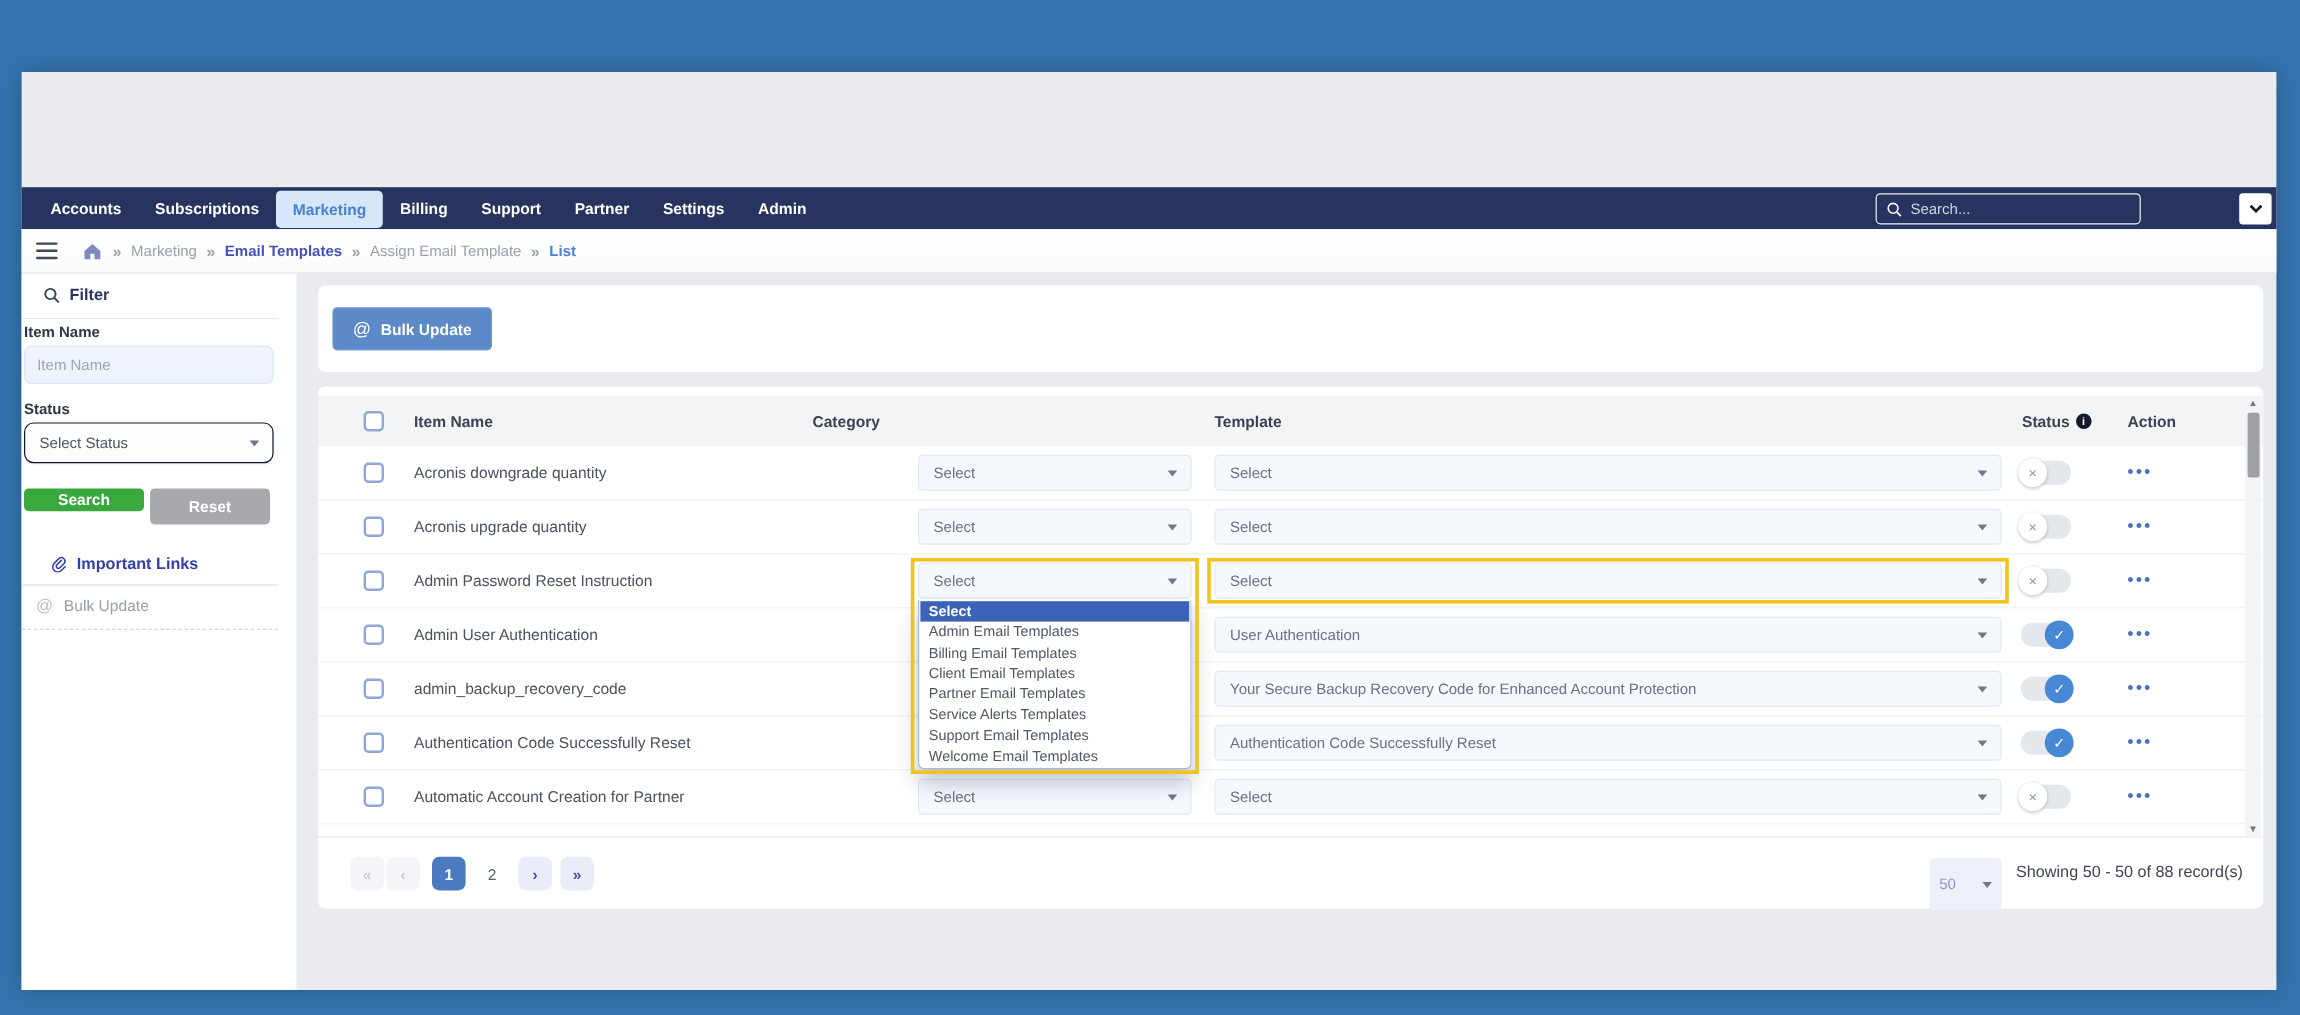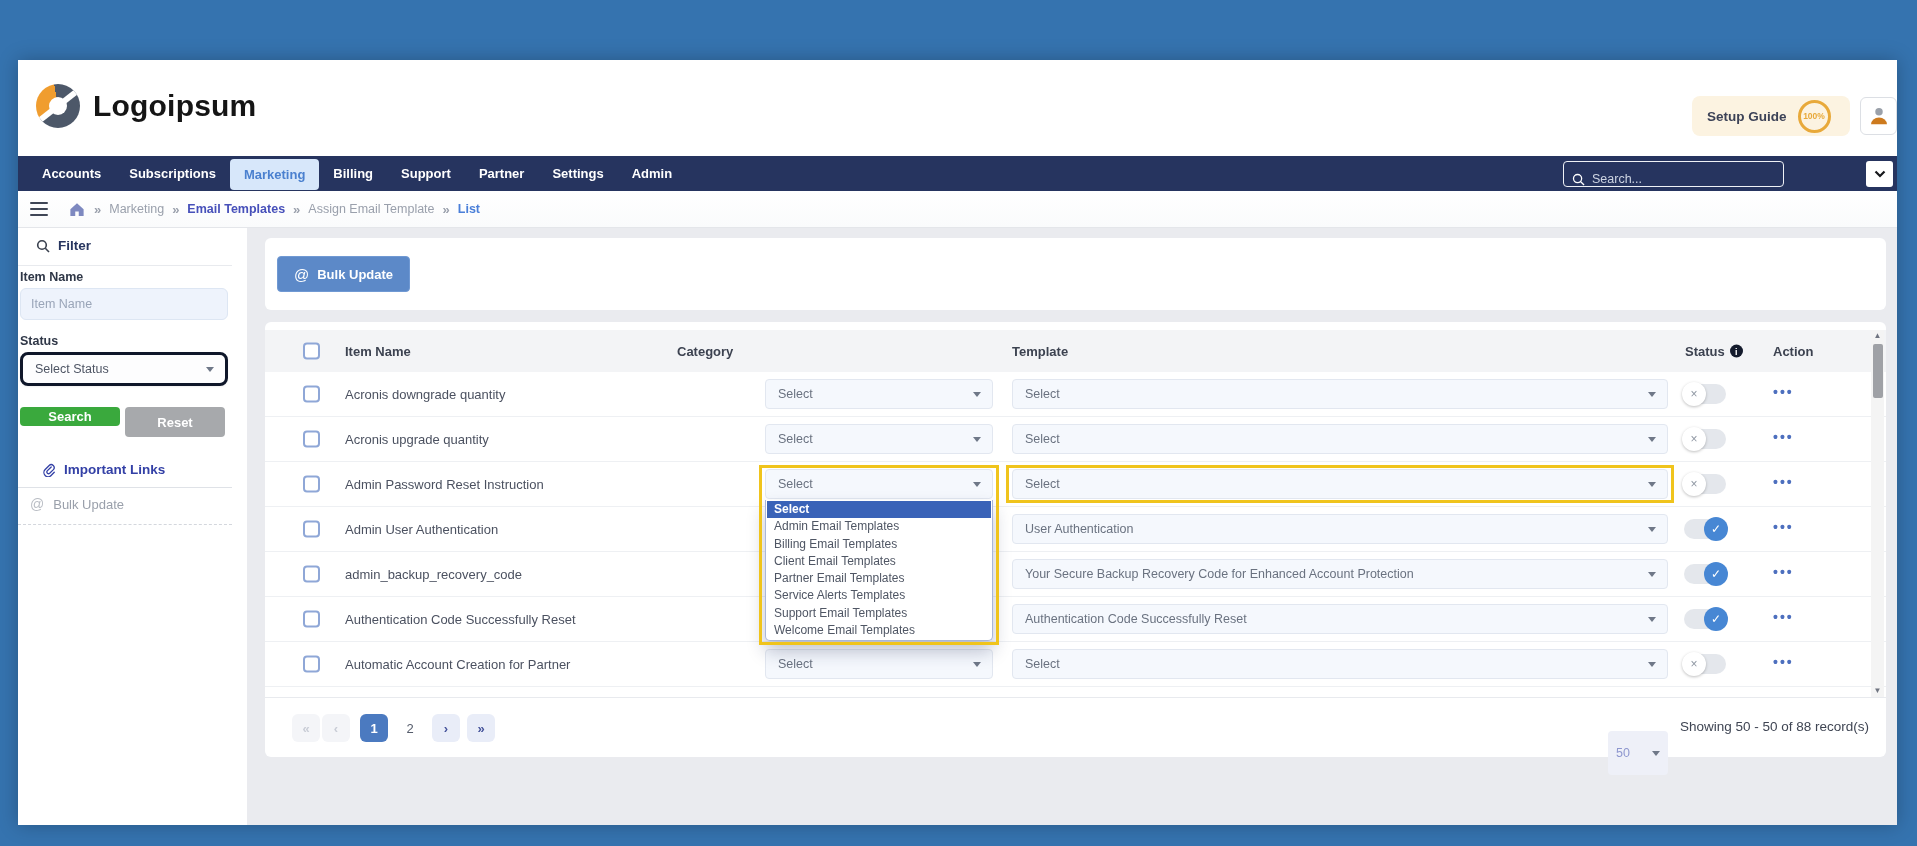--- a/index.html
+++ b/index.html
@@ -22,21 +22,21 @@
     font-size:8.5px; font-weight:700; color:#e8a93a; }
   .avatar-box { position:absolute; left:1842px; top:37px; width:37px; height:38px; background:#fff; border:1px solid #dcdfe4;
     border-radius:6px; display:flex; align-items:center; justify-content:center; cursor:pointer; }
 
   
   .mainnav { position:absolute; top:96px; left:0; width:100%; height:35px; background:#26345f; }
   .nav-items { display:flex; height:100%; align-items:center; padding-left:10px; }
   .nav-item { color:#fff; font-size:13px; font-weight:700; padding:0 14px; height:100%; display:flex; align-items:center; cursor:pointer; }
   .nav-item.active { background:#d7e7fa; color:#4a80cf; border-radius:4px; height:31px; margin-top:2px; }
   .nav-search { position:absolute; left:1545px; top:5px; width:221px; height:26px; border:1px solid #eef1f6; border-radius:4px;
-    display:flex; align-items:flex-end; padding:0 8px; gap:7px; background:transparent; }
+    display:flex; align-items:center; padding:0 8px; gap:7px; background:transparent; }
   .nav-search input { flex:1; background:transparent; border:none; outline:none; color:#e6eaf2; font-size:12.5px; font-family:inherit; }
   .nav-search input::placeholder { color:#cdd4e2; }
   .nav-caret { position:absolute; left:1848px; top:5px; width:27px; height:26px; background:#fff; border-radius:3px;
     display:flex; align-items:center; justify-content:center; cursor:pointer; }
 
   
   .breadcrumb { position:absolute; top:131px; left:0; width:100%; height:37px; background:linear-gradient(#fff,#fafbfc);
     border-bottom:1px solid #e4e6ea; display:flex; align-items:center; padding-left:12px; gap:9px; }
   .burger { display:flex; flex-direction:column; gap:3.5px; margin-right:12px; cursor:pointer; }
   .burger span { width:18px; height:2.5px; background:#3f4656; border-radius:2px; }
@@ -49,21 +49,21 @@
   
   .sidebar { position:absolute; left:0; top:168px; width:229px; height:597px; background:#fff; }
   .f-title { position:absolute; left:18px; top:10px; display:flex; gap:8px; align-items:center;
     font-size:13.5px; font-weight:700; color:#27355f; }
   .f-div1 { position:absolute; left:0; top:37px; width:214px; height:1px; background:#e8eaee; }
   .f-label { position:absolute; left:2px; top:42px; font-size:12.5px; font-weight:700; color:#2f3747; }
   .f-label2 { position:absolute; left:2px; top:106px; font-size:12.5px; font-weight:700; color:#2f3747; }
   .f-input { position:absolute; left:2px; top:60px; width:208px; height:32px; background:#eef3fc; border:1px solid #dde6f3;
     border-radius:6px; padding:0 10px; font-size:12.5px; color:#4b5563; font-family:inherit; outline:none; }
   .f-input::placeholder { color:#9aa5b8; }
-  .f-select { position:absolute; left:2px; top:124px; width:208px; height:34px; background:#fdfdfe; border:3px solid #0f172a;
+  .f-select { position:absolute; left:2px; top:124px; width:208px; height:34px; background:#fdfdfe; border:1px solid #0f172a;
     border-radius:8px; box-shadow:0 1px 2px rgba(0,0,0,.06); display:flex; align-items:center; padding:0 12px;
     font-size:12.5px; color:#4e5564; cursor:pointer; }
   .btn-search { position:absolute; left:2px; top:179px; width:100px; height:19px; background:#3aa93d; color:#fff; font-weight:700;
     font-size:13px; border:none; border-radius:4px; cursor:pointer; font-family:inherit; }
   .btn-reset { position:absolute; left:107px; top:179px; width:100px; height:30px; background:#a7a9ac; color:#fff; font-weight:700;
     font-size:13px; border:none; border-radius:4px; cursor:pointer; font-family:inherit; }
   .il-title { position:absolute; left:24px; top:234px; display:flex; gap:8px; align-items:center;
     font-size:13.5px; font-weight:700; color:#3340a6; }
   .il-div { position:absolute; left:0; top:259px; width:214px; height:1px; background:#dfe2e7; }
   .il-link { position:absolute; left:12px; top:268px; display:flex; gap:9px; align-items:center; font-size:13px; color:#9aa0ab; cursor:pointer; }
@@ -119,51 +119,30 @@
   .vs-thumb { position:absolute; left:1.5px; top:14px; width:10px; height:54px; background:#9fa1a6; border-radius:2px; }
 
   
   .pager { position:absolute; left:0; top:375px; width:100%; height:60px; border-top:1px solid #e8eaee; }
   .pg-btn { position:absolute; top:16px; width:28px; height:28px; border-radius:6px; display:flex; align-items:center;
     justify-content:center; font-size:13px; font-weight:700; cursor:pointer; }
   .pg-disabled { background:#f4f5f8; color:#c9cdd6; }
   .pg-light { background:#e9edf8; color:#46549b; }
   .pg-active { background:#4b7ac0; color:#fff; }
   .pg-plain { background:transparent; color:#555c6b; font-weight:400; }
-  .perpage { position:absolute; left:1343px; top:33px; width:60px; height:44px; background:#eef0f8; border-radius:4px;
+  .perpage { position:absolute; left:1343px; top:17px; width:60px; height:44px; background:#eef0f8; border-radius:4px;
     display:flex; align-items:center; justify-content:space-between; padding:0 8px; font-size:12.5px; color:#8e97cf; cursor:pointer; }
   .showing { position:absolute; left:1415px; top:21px; font-size:13.5px; color:#3f4553; white-space:nowrap; }
 </style>
 </head>
 <body>
 
 <div class="stage">
   <div class="window">
 
-    <div class="topbar">
-      <div class="logo">
-        <div class="logo-icon">
-            <div class="slash"></div>
-            <div class="hole"></div>
-          </div>
-        <div class="logo-text">Logoipsum</div>
-      </div>
-      <div class="setup-pill">
-        <span class="setup-label">Setup Guide</span>
-        <span class="ring">
-            <span>100%</span>
-          </span>
-      </div>
-      <div class="avatar-box">
-        <svg width="22" height="22" viewBox="0 0 20 20">
-          <circle cx="10" cy="6.2" r="3.4" fill="#9aa0a9"></circle>
-          <path d="M2.8 17.5 a7.2 6.2 0 0 1 14.4 0 z" fill="#cd7a1e"></path>
-        </svg>
-      </div>
-    </div>
 
     <div class="mainnav">
       <div class="nav-items" id="nav-items">
           <div class="nav-item">Accounts</div>
           <div class="nav-item">Subscriptions</div>
           <div class="nav-item active">Marketing</div>
           <div class="nav-item">Billing</div>
           <div class="nav-item">Support</div>
           <div class="nav-item">Partner</div>
           <div class="nav-item">Settings</div>

